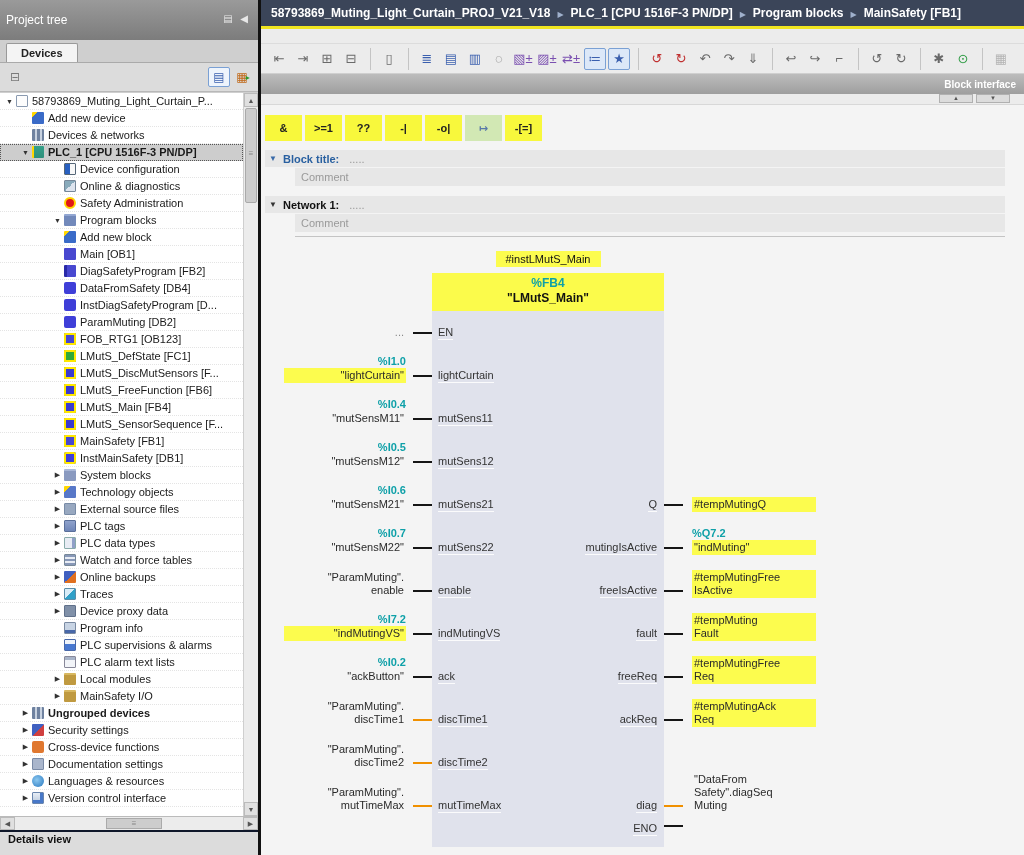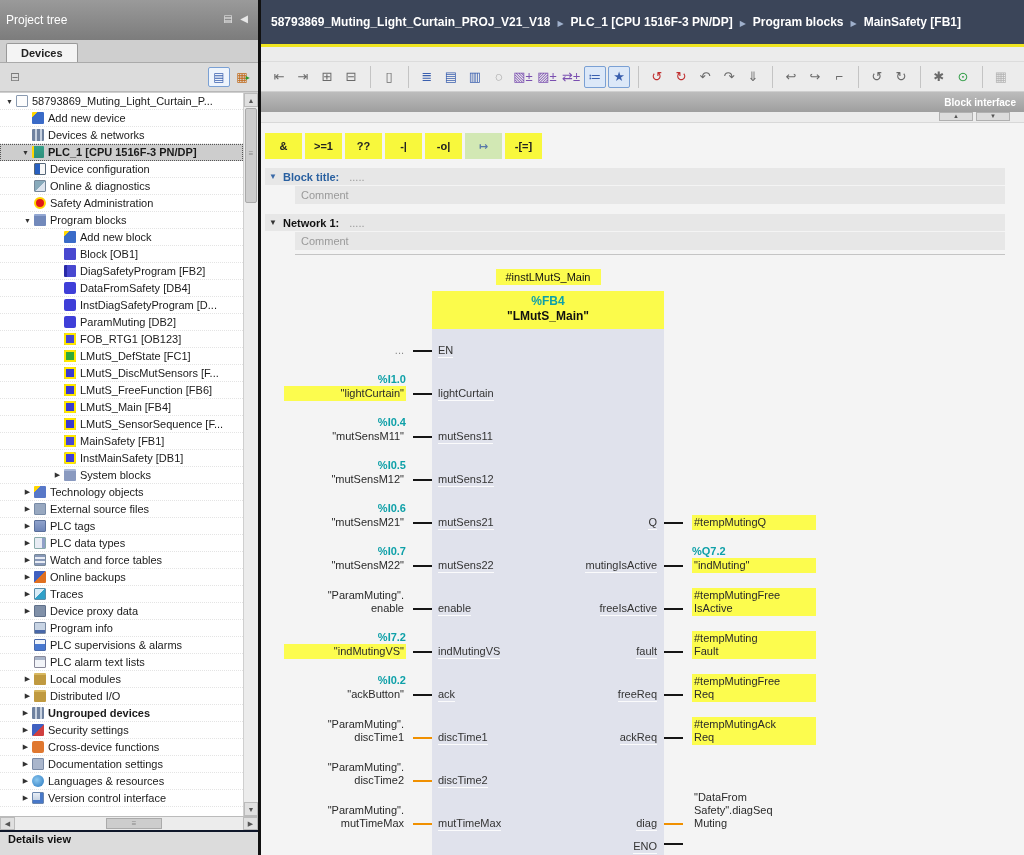--- a/index.html
+++ b/index.html
@@ -17,21 +17,21 @@
   .mini-tb { height:29px; background:#dcdcdc; display:flex; align-items:center; padding:0 4px; border-bottom:1px solid #b8b8b8; }
   .mini-tb .sp { flex:1; }
   .mbtn { width:22px; height:20px; display:flex; align-items:center; justify-content:center; font-size:12px; color:#7a7a7a; cursor:pointer; }
   .mbtn.boxsel { border:1px solid #7aa0d4; background:#eef4fc; color:#3a5fae; border-radius:2px; margin-right:2px; }
   .mbtn.tblarrow { color:#c06818; }
   .mbtn .ga { color:#2a9a2a; font-size:8px; margin-left:-2px; }
 
   .treewrap { flex:1; position:relative; background:#fff; overflow:hidden; border-top:1px solid #cfcfcf; }
   .tree { position:absolute; top:0; left:0; right:15px; bottom:0; }
   .trow { height:17px; display:flex; align-items:center; border-bottom:1px dotted #e4e4e4; cursor:pointer; white-space:nowrap; overflow:hidden; }
-  .trow.l0 { padding-left:3px; } .trow.l1 { padding-left:19px; } .trow.l2 { padding-left:21px; } .trow.l3 { padding-left:51px; }
+  .trow.l0 { padding-left:3px; } .trow.l1 { padding-left:19px; } .trow.l2 { padding-left:51px; } .trow.l3 { padding-left:51px; }
   .trow.b .tlabel { font-weight:bold; }
   .trow.sel { background:#cdcdcd; outline:1px dotted #555; outline-offset:-1px; }
   .texp { width:13px; font-size:7px; color:#333; flex:0 0 13px; text-align:center; }
   .ti { width:12px; height:12px; flex:0 0 12px; margin-right:4px; border-radius:1px; }
   .tlabel { font-size:11px; color:#1a1a1a; }
 
   .i-proj { background:#fdfdfd; border:1px solid #8a9ab0; }
   .i-add  { background:linear-gradient(135deg,#ffd700 22%,#3a6bc8 23%); }
   .i-net  { background:repeating-linear-gradient(90deg,#6f82a0 0 3px,#c8d2e0 3px 5px); }
   .i-plc  { background:linear-gradient(#35a08a,#2e8f7a); border-left:2px solid #ffd700; }
@@ -79,21 +79,21 @@
   .hthumb { position:absolute; left:40%; width:56px; top:1px; bottom:1px; background:#cdcdcd; border:1px solid #aaa; }
   .hthumb:after { content:"≡"; display:block; text-align:center; color:#888; font-size:8px; line-height:10px; }
   .details-strip { height:25px; overflow:hidden; background:#dcdcdc; border-top:2px solid #0f172a; padding:1px 0 0 8px; }
   .details-strip span { font-weight:bold; font-size:11px; color:#111; }
 
   
   .divider { width:3px; background:#111; }
 
   
   .main { flex:1; display:flex; flex-direction:column; background:#ececec; min-width:0; }
-  .crumbbar { height:44px; background:#3b4559; color:#fff; display:flex; align-items:center; padding:0 10px; font-weight:bold; font-size:12px; white-space:nowrap; }
+  .crumbbar { height:26px; background:#3b4559; color:#fff; display:flex; align-items:center; padding:0 10px; font-weight:bold; font-size:12px; white-space:nowrap; }
   .crumb { cursor:pointer; }
   .csep { color:#9fb0cc; font-size:8px; margin:0 7px; }
   .ywline { height:3px; background:#f0e520; }
   .gapstrip { height:15px; background:#ececec; border-bottom:1px solid #dcdcdc; }
   .maintb { height:30px; background:#ececec; display:flex; align-items:center; padding:0 6px; border-bottom:1px solid #cfcfcf; }
   .tbi { width:22px; height:22px; display:flex; align-items:center; justify-content:center; font-size:13px; margin:0 1px; cursor:pointer; border-radius:2px; }
   .tbi.sep { border-left:1px solid #c4c4c4; margin-left:7px; padding-left:7px; width:30px; border-radius:0; }
   .tbi.box { border:1px solid #7aa0d4; background:#dce8f8; }
   .c-g { color:#6a6a6a; } .c-b { color:#3a5fae; } .c-p { color:#7a4fb0; } .c-r { color:#c03030; } .c-gr { color:#2a9a40; } .c-d { color:#b4b4b4; }
   .ifacebar { height:20px; background:linear-gradient(#bcbcbc,#9e9e9e); display:flex; align-items:center; justify-content:flex-end; padding:0 8px; }
@@ -212,21 +212,21 @@
           <span class="tlabel">Program blocks</span>
         </div>
           <div class="trow l3">
           <span class="texp"></span>
           <span class="ti i-add"></span>
           <span class="tlabel">Add new block</span>
         </div>
           <div class="trow l3">
           <span class="texp"></span>
           <span class="ti i-ob"></span>
-          <span class="tlabel">Block [OB1]</span>
+          <span class="tlabel">Main [OB1]</span>
         </div>
           <div class="trow l3">
           <span class="texp"></span>
           <span class="ti i-fb"></span>
           <span class="tlabel">DiagSafetyProgram [FB2]</span>
         </div>
           <div class="trow l3">
           <span class="texp"></span>
           <span class="ti i-db"></span>
           <span class="tlabel">DataFromSafety [DB4]</span>
@@ -342,21 +342,21 @@
           <span class="tlabel">PLC alarm text lists</span>
         </div>
           <div class="trow l2">
           <span class="texp">▶</span>
           <span class="ti i-lm"></span>
           <span class="tlabel">Local modules</span>
         </div>
           <div class="trow l2">
           <span class="texp">▶</span>
           <span class="ti i-dio"></span>
-          <span class="tlabel">Distributed I/O</span>
+          <span class="tlabel">MainSafety I/O</span>
         </div>
           <div class="trow l1 b">
           <span class="texp">▶</span>
           <span class="ti i-ung"></span>
           <span class="tlabel">Ungrouped devices</span>
         </div>
           <div class="trow l1">
           <span class="texp">▶</span>
           <span class="ti i-sec"></span>
           <span class="tlabel">Security settings</span>

